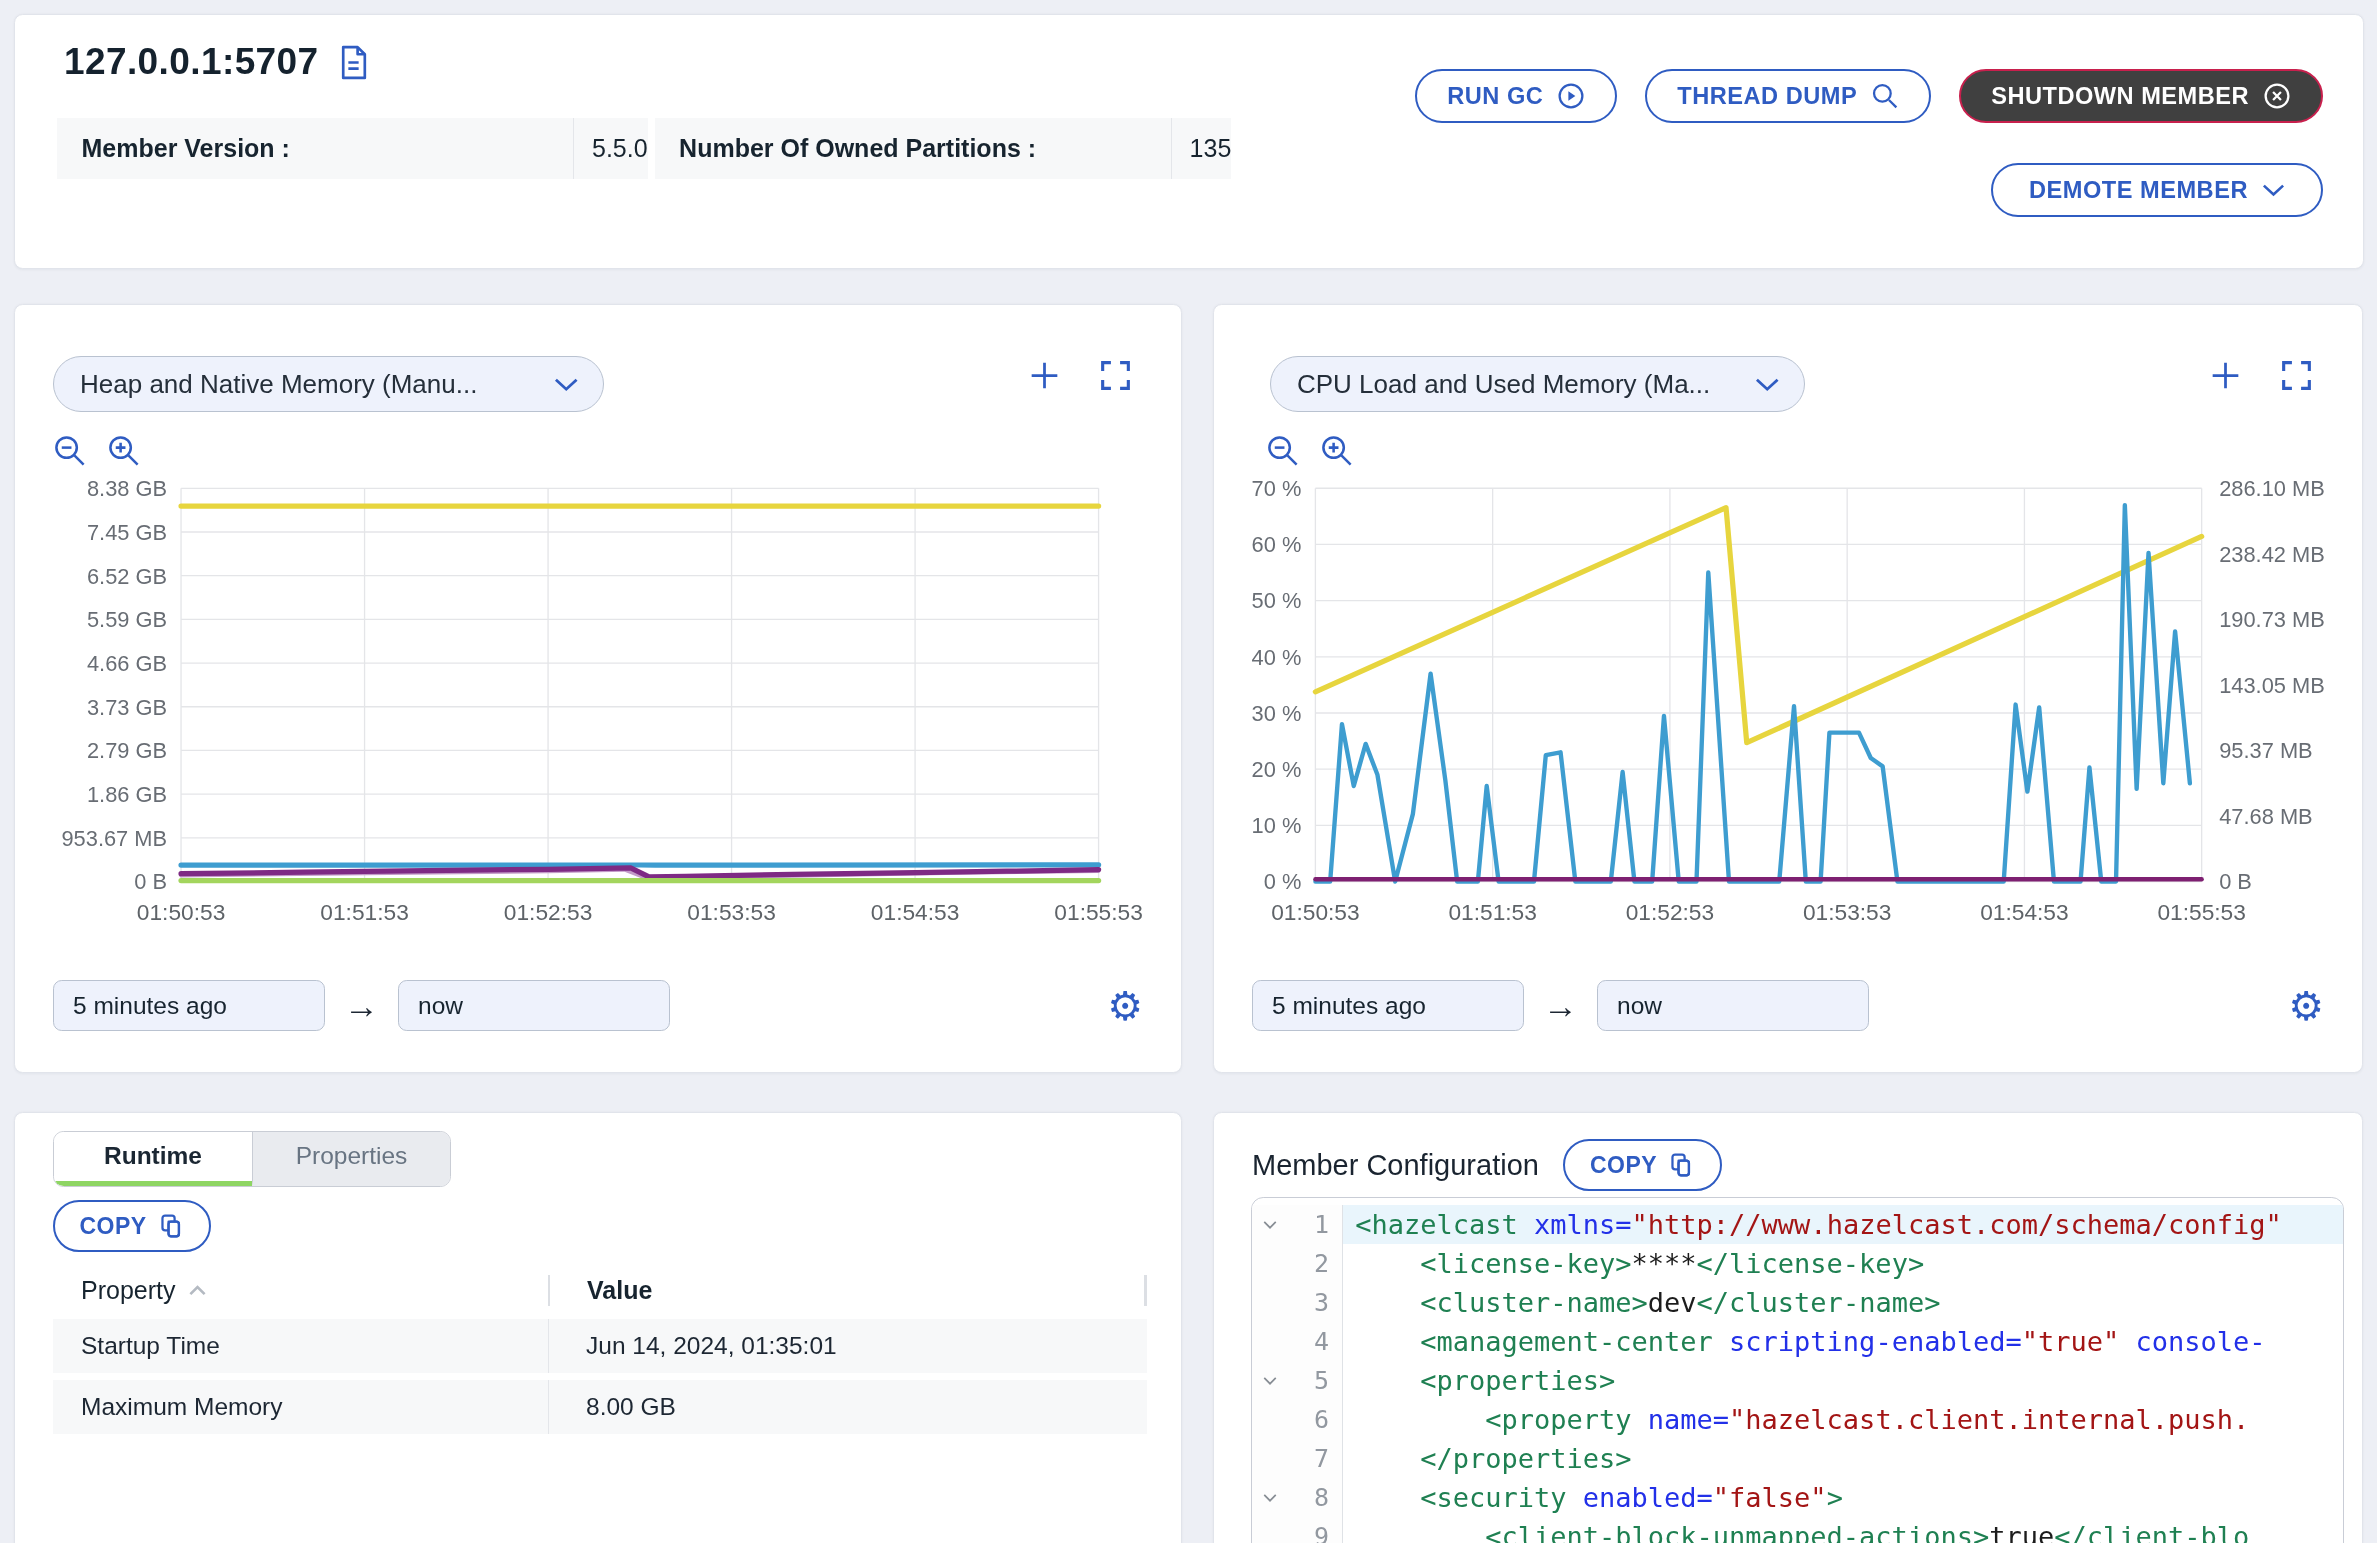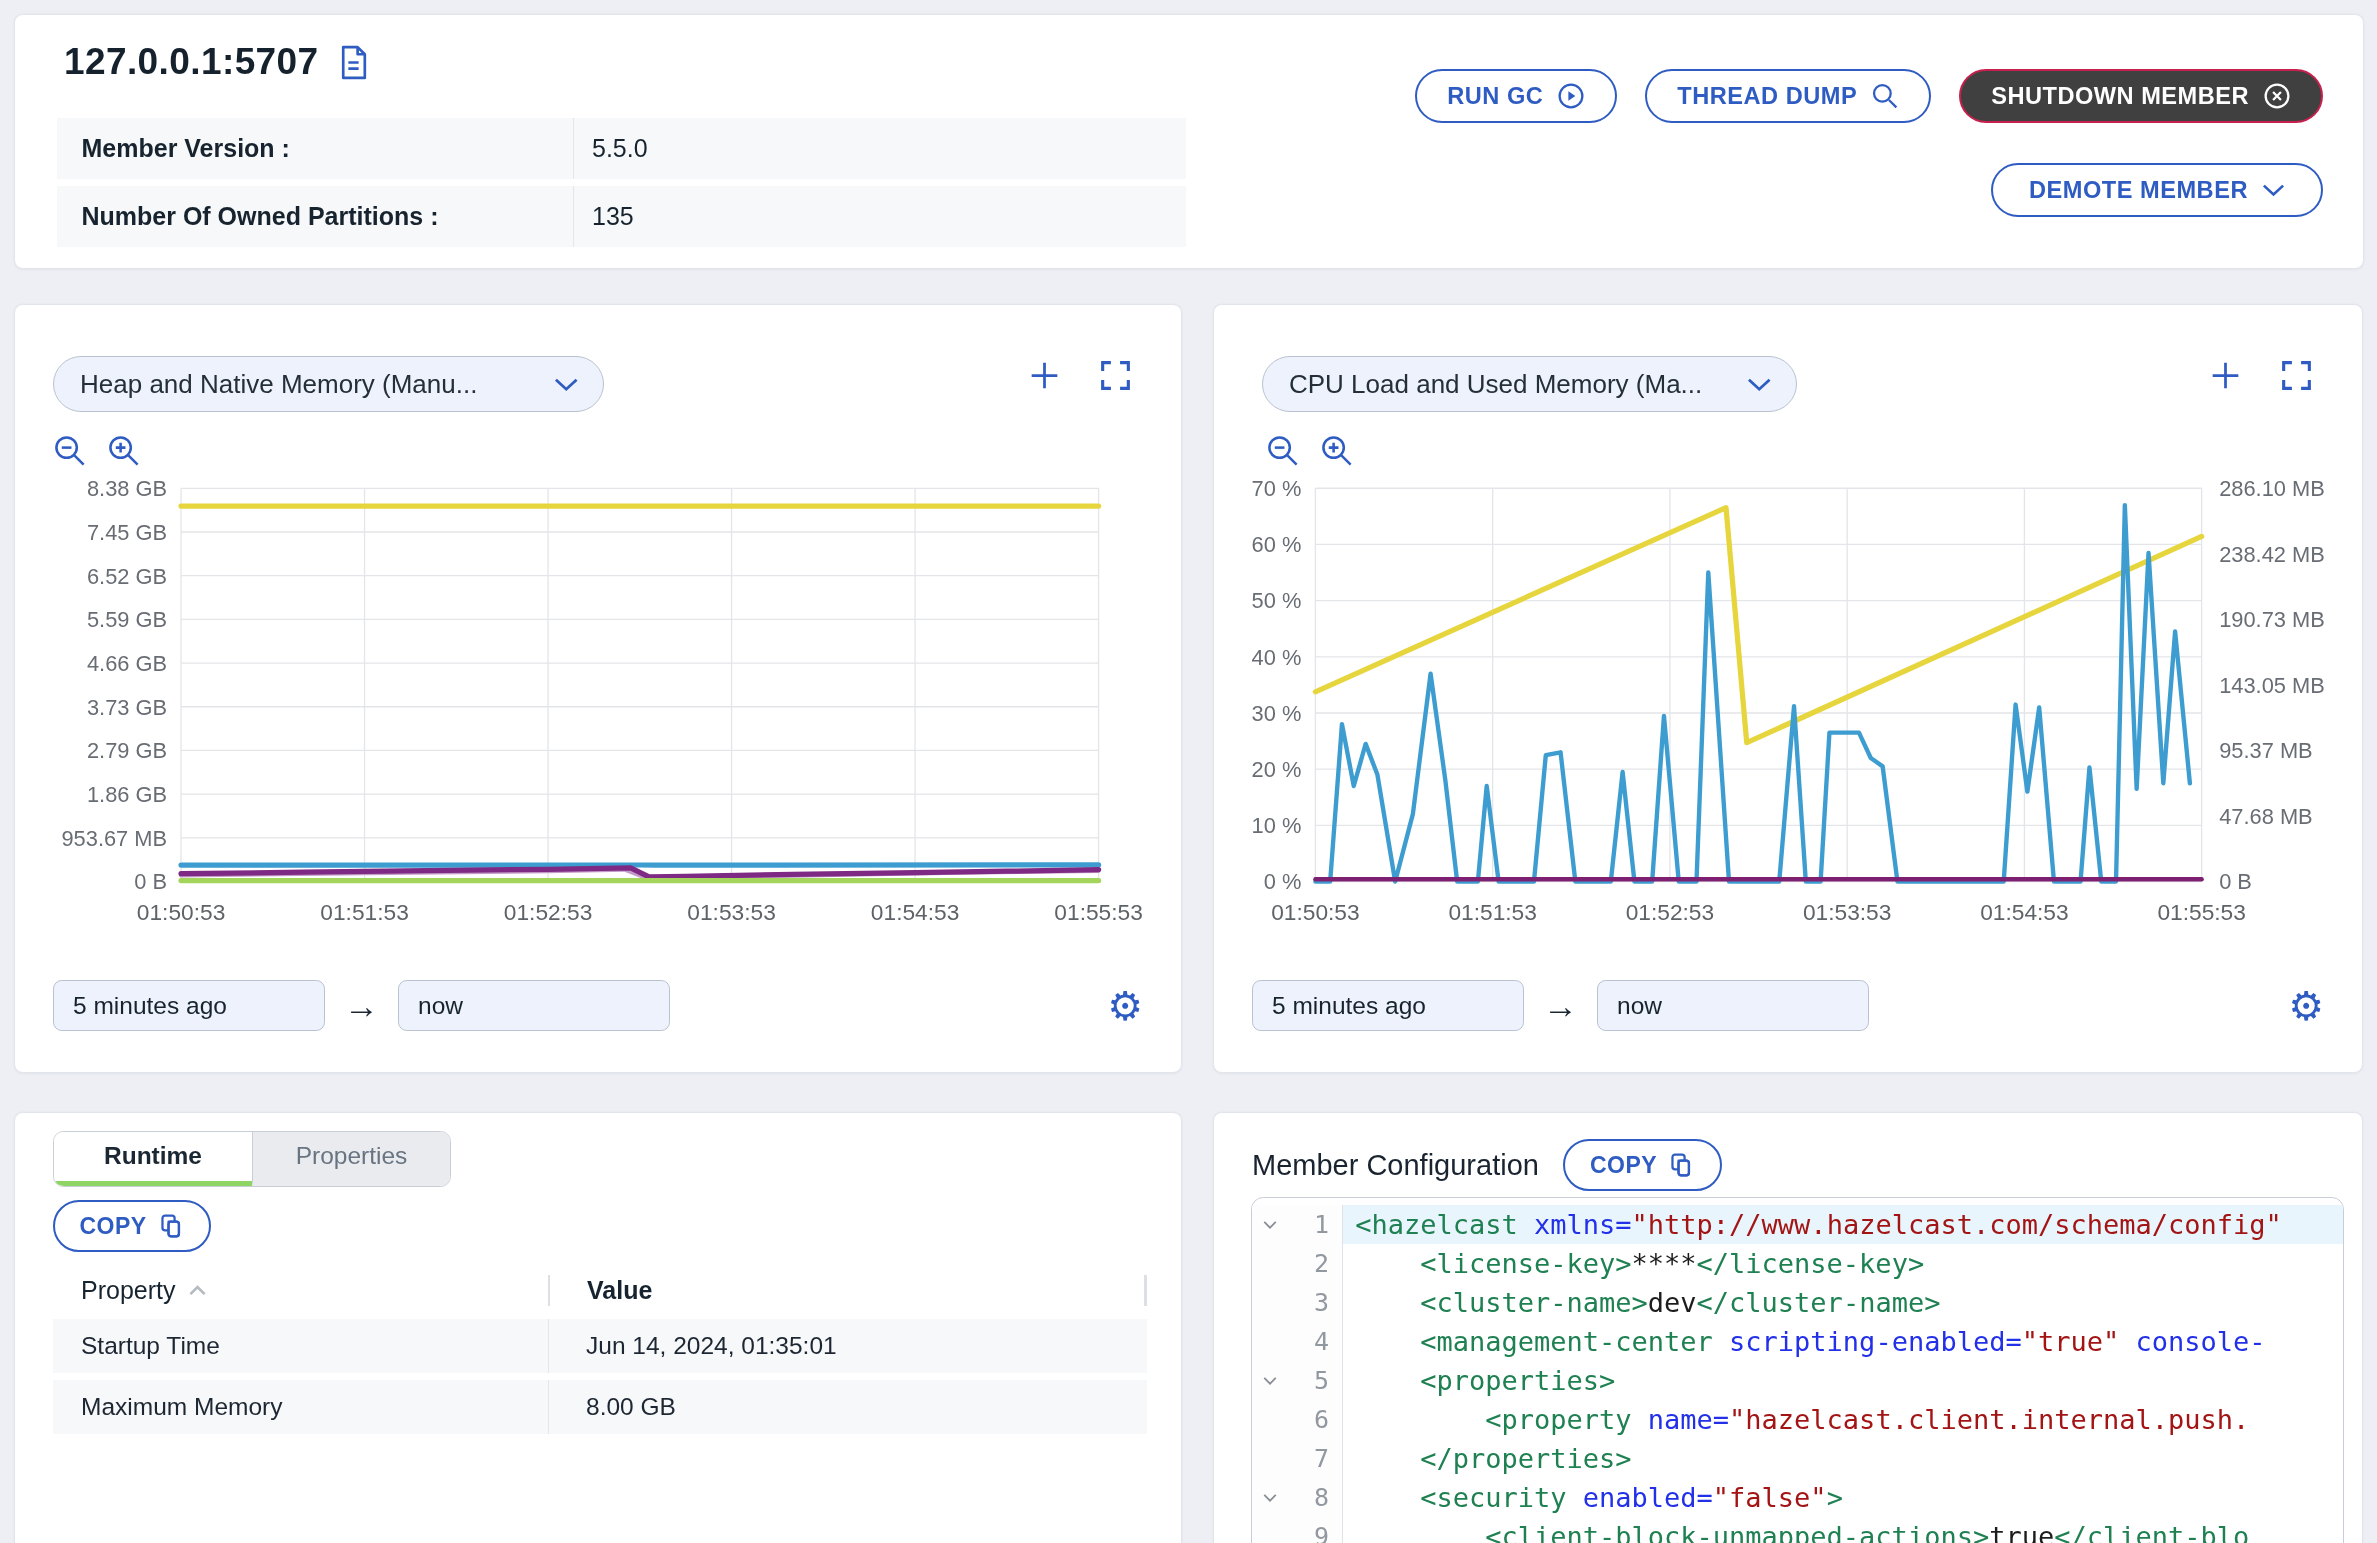--- a/index.html
+++ b/index.html
@@ -6,21 +6,21 @@
   body{width:2377px;height:1544px;overflow:hidden;background:#edeff5;
        font-family:"Liberation Sans",sans-serif;color:#17242f;}
   .page{position:relative;width:2377px;height:1544px;}
   .card{position:absolute;background:#fff;border:0.9px solid #e1e4eb;border-radius:8.7px;
         box-shadow:0 0.9px 2.6px rgba(25,35,60,.05);box-sizing:border-box;}
 
   
   #member-card{left:14px;top:14px;width:2350px;height:255px;}
   .member-title-row{position:absolute;left:49px;top:26px;display:flex;align-items:center;gap:19px;}
   .member-title{font-size:37px;font-weight:bold;color:#15222e;letter-spacing:0.4px;}
-  .info-table{position:absolute;left:42px;top:103px;width:1129px;display:flex;flex-direction:column;gap:7px;}
+  .info-table{position:absolute;left:42px;top:103px;width:1129px;display:flex;flex-direction:row;gap:7px;}
   .info-row{display:flex;height:61px;background:#f7f8f9;align-items:center;}
   .info-label{width:516px;padding-left:24.5px;font-weight:bold;font-size:25px;box-sizing:border-box;}
   .info-value{flex:1;padding-left:18px;font-size:25px;border-left:1.7px solid #e4e6ea;height:100%;display:flex;align-items:center;box-sizing:border-box;}
   .actions-row1{position:absolute;top:54px;right:40px;display:flex;gap:28px;}
   .actions-row2{position:absolute;top:148px;right:40px;}
 
   .pill{display:inline-flex;align-items:center;justify-content:center;gap:14px;height:54px;
         border:2.2px solid #2f5cc2;border-radius:873px;background:#fff;color:#2f5cc2;
         font-family:"Liberation Sans",sans-serif;font-size:23.6px;font-weight:bold;letter-spacing:0.5px;
         padding:0 30px;box-sizing:border-box;cursor:pointer;}
@@ -28,21 +28,21 @@
   .pill.small{height:52px;font-size:23px;padding:0 24.5px;gap:12.2px;}
   .icon{display:inline-flex;align-items:center;justify-content:center;color:inherit;}
 
   
   #chart-card-0{left:14px;top:304px;width:1168px;height:769px;}
   #chart-card-1{left:1213px;top:304px;width:1150px;height:769px;}
   .chart-select{position:absolute;top:51px;height:56px;display:flex;align-items:center;justify-content:space-between;
         background:#eef2fc;border:1.7px solid #b9c2d0;border-radius:30px;padding:0 24.5px 0 26px;
         font-size:26px;color:#252f3a;box-sizing:border-box;cursor:pointer;}
   #chart-card-0 .chart-select{left:38px;width:551px;}
-  #chart-card-1 .chart-select{left:48px;width:535px;gap:12px;}
+  #chart-card-1 .chart-select{left:56px;width:535px;gap:12px;}
   .chart-top-icons{position:absolute;top:54px;right:49px;display:flex;gap:38px;color:#2f5cc2;}
   .zoom-icons{position:absolute;top:129px;left:38px;display:flex;gap:19px;color:#2f5cc2;}
   #chart-card-1 .zoom-icons{left:52px;}
   .chart-svg{position:absolute;top:171px;}
   #chart-svg-0{left:14px;}
   #chart-svg-1{left:12.2px;}
   .chart-footer{position:absolute;top:675px;left:38px;right:38px;height:51px;display:flex;align-items:center;}
   .time-input{height:51px;width:272px;background:#eef2fc;border:1.7px solid #b9c2d0;border-radius:8.7px;
         font-family:"Liberation Sans",sans-serif;font-size:24.5px;color:#17242f;padding:0 19px;box-sizing:border-box;}
   .arrow-glyph{font-size:35px;color:#1d2733;margin:0 19px;}

